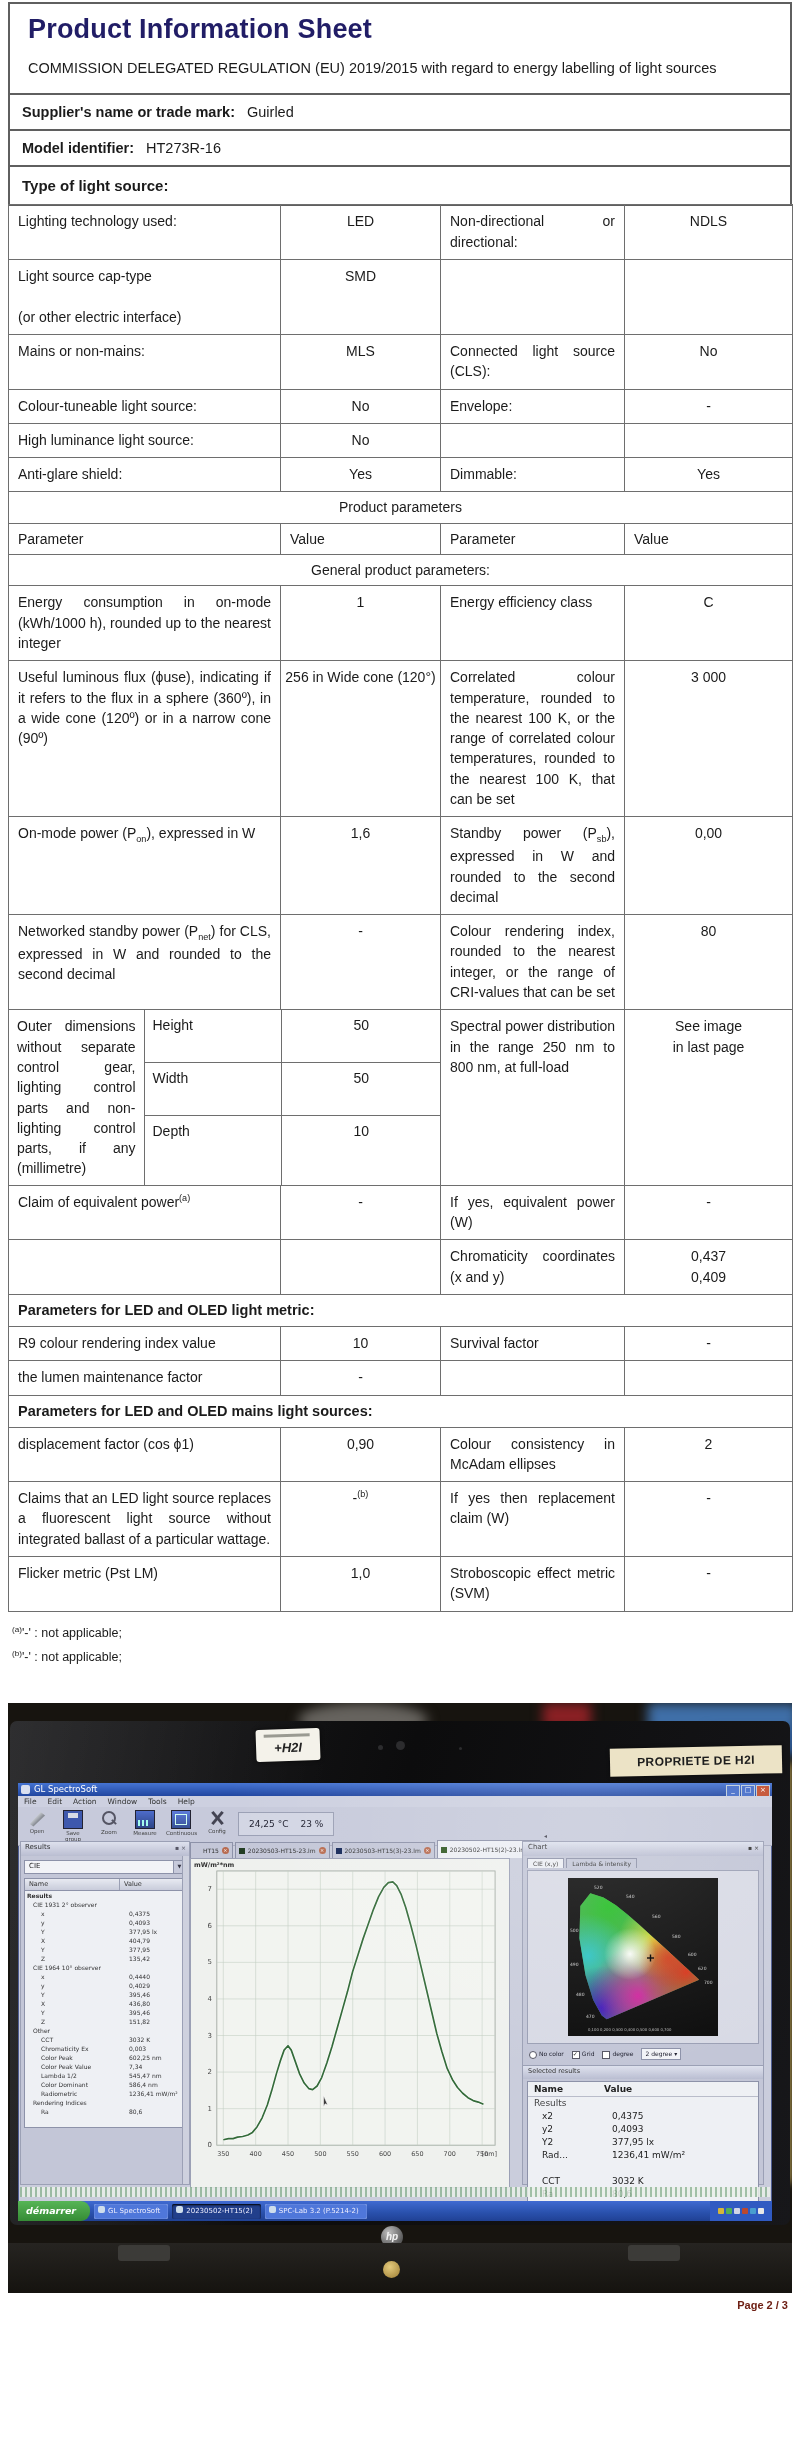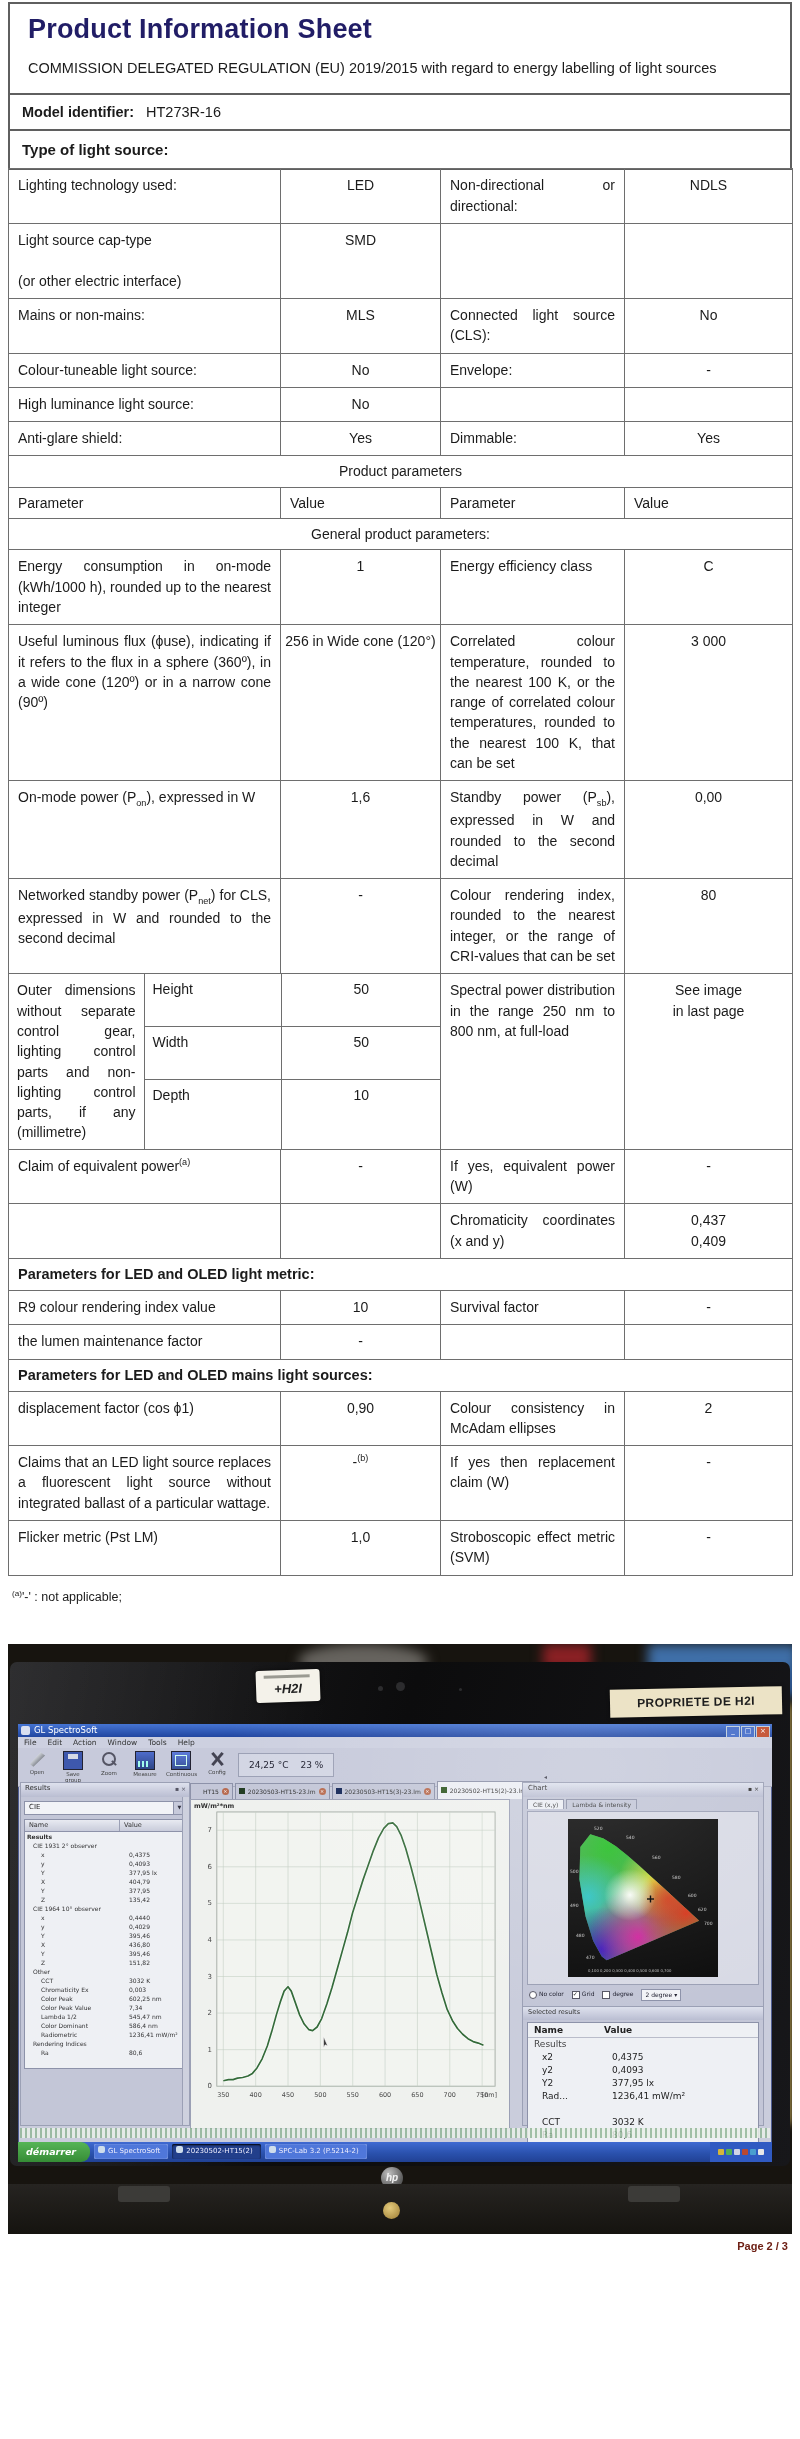--- a/index.html
+++ b/index.html
@@ -140,20 +140,24 @@
 </head>
 <body>
 
 <div class="doc">
 
   <div class="box">
     <div class="doc-title">Product Information Sheet</div>
     <div class="reg-text">COMMISSION DELEGATED REGULATION (EU) 2019/2015 with regard to energy labelling of light sources</div>
   </div>
 
+  <div class="box inforow">
+    <b>Supplier's name or trade mark:</b>
+    <span class="v">Guirled</span>
+  </div>
   <div class="box inforow">
     <b>Model identifier:</b>
     <span class="v">HT273R-16</span>
   </div>
   <div class="box sectionrow">Type of light source:</div>
 
   <table class="main">
     <colgroup>
         <col style="width:272px">
         <col style="width:160px">
@@ -334,20 +338,21 @@
         <td class="lbl">Flicker metric (Pst LM)</td>
         <td class="val">1,0</td>
         <td class="lbl">Stroboscopic effect metric (SVM)</td>
         <td class="val">-</td>
       </tr>
       </tbody>
   </table>
 
   <div class="footnotes">
     <div><sup>(a)</sup>'-' : not applicable;</div>
+    <div><sup>(b)</sup>'-' : not applicable;</div>
   </div>
 </div>
 
 <div class="photo">
   <div class="bg-gray blur6"></div>
   <div class="bg-red blur6"></div>
   <div class="bg-blue blur6"></div>
   <div class="bg-blue2 blur6"></div>
   <div class="bg-tan"></div>
 

